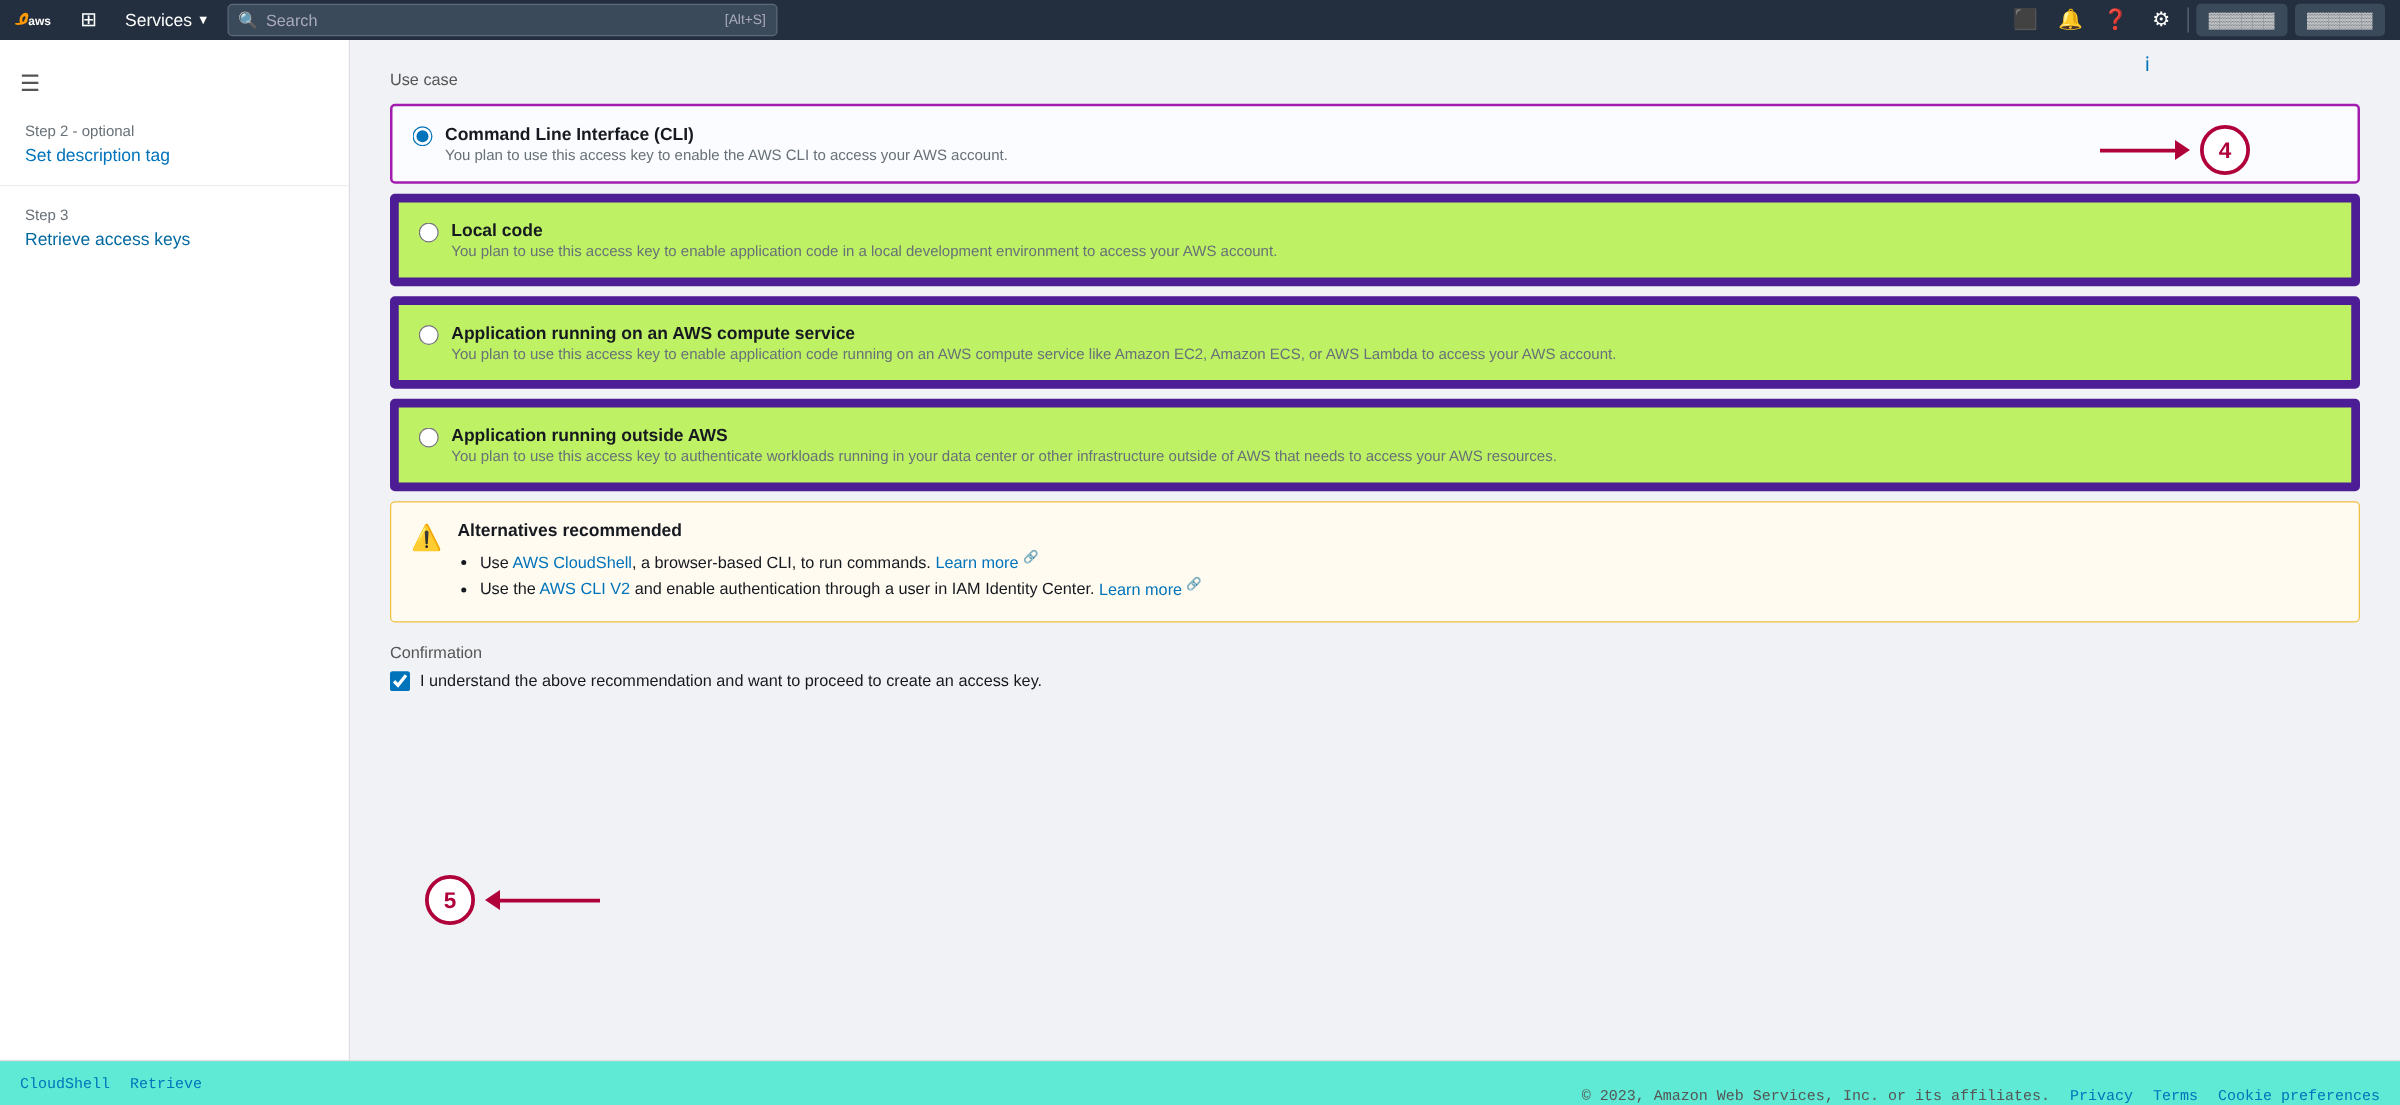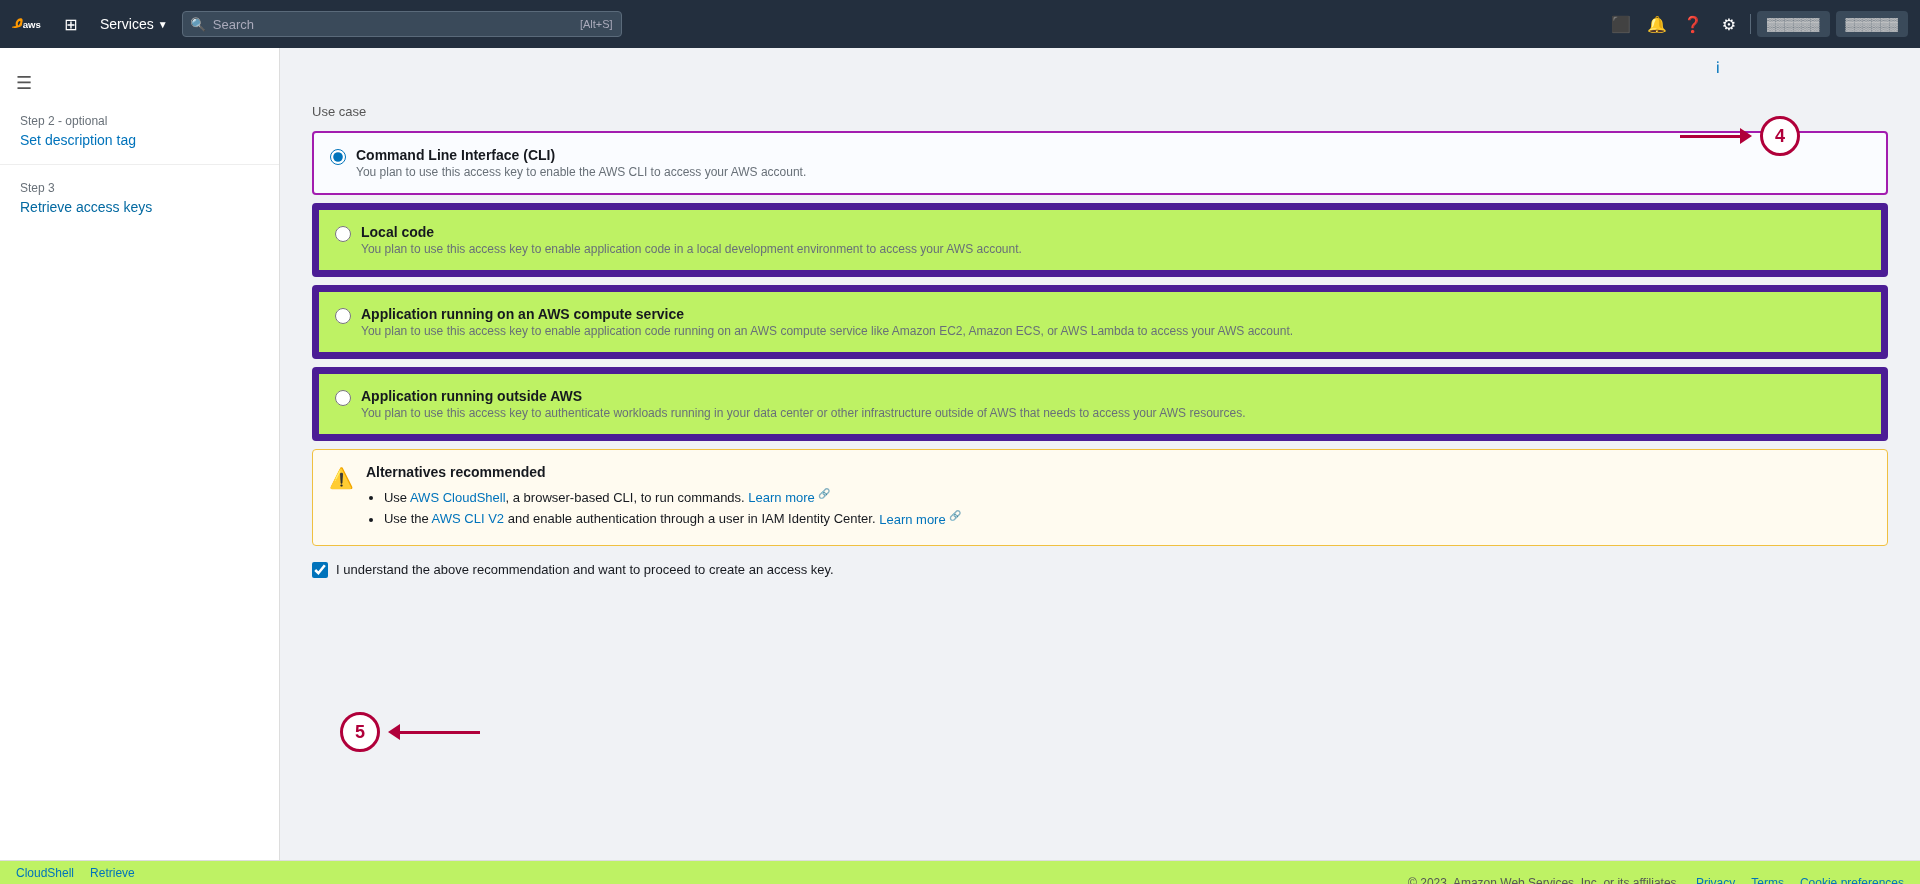--- a/index.html
+++ b/index.html
@@ -1,21 +1,21 @@
 <!DOCTYPE html>
 <html><head>
   <meta charset="utf-8">
   <style>
     * { box-sizing: border-box; margin: 0; padding: 0; }
     body { font-family: "Amazon Ember", Arial, sans-serif; font-size: 14px; background: #f0f2f5; color: #16191f; height: 884px; overflow: hidden; display: flex; flex-direction: column; }
 
     
     .top-nav {
       background: #232f3e;
-      height: 48px;
+      height: 32px;
       display: flex;
       align-items: center;
       padding: 0 12px;
       gap: 8px;
       flex-shrink: 0;
     }
     .aws-logo {
       width: 32px;
       height: 20px;
       margin-right: 4px;
@@ -139,21 +139,20 @@
       overflow-y: auto;
       padding: 24px 32px;
       background: #f0f2f5;
       position: relative;
     }
 
     .use-case-label {
       font-size: 13px;
       color: #555;
       margin-bottom: 12px;
-      margin-top: 32px;
     }
 
     .option-card {
       background: #bef264;
       border: 7px solid #4c1d95;
       border-radius: 4px;
       padding: 14px 16px;
       margin-bottom: 8px;
       cursor: pointer;
       display: flex;
@@ -273,27 +272,28 @@
       color: #fff;
       padding: 8px 28px;
       border-radius: 4px;
       cursor: pointer;
       font-size: 16px;
       font-weight: 600;
     }
 
     
     .footer {
-      background: #bef264;
+      background: #5eead4;
       border-top: 1px solid #ddd;
-      height: 24px;
+      height: 36px;
       display: flex;
       align-items: center;
       padding: 0 16px;
       flex-shrink: 0;
+      font-family: Liberation Mono, monospace;
     }
     .footer-left {
       display: flex;
       gap: 16px;
       align-items: center;
     }
     .footer-link {
       color: #0073bb;
       text-decoration: none;
       font-size: 12px;
@@ -454,20 +454,21 @@
               <span>Use </span><a href="#" class="warning-link">AWS CloudShell</a><span>, a browser-based CLI, to run commands.</span> <a href="#" class="warning-link"><span>Learn more</span> <span class="ext-icon">🔗</span></a>
             </li>
             <li>
               <span>Use the </span><a href="#" class="warning-link">AWS CLI V2</a><span> and enable authentication through a user in IAM Identity Center.</span> <a href="#" class="warning-link"><span>Learn more</span> <span class="ext-icon">🔗</span></a>
             </li>
           </ul>
         </div>
       </div>
 
       <div class="confirmation-section">
+        <div class="confirmation-label">Confirmation</div>
         <div class="confirmation-row">
           <input type="checkbox" class="confirmation-checkbox" checked="" style="">
           <span class="confirmation-text">I understand the above recommendation and want to proceed to create an access key.</span>
         </div>
       </div>
 
       <div style="position:absolute;top:68px;right:120px;display:flex;align-items:center;gap:8px;pointer-events:none;">
         <div style="display:flex;align-items:center;">
           <div style="width:60px;height:3px;background:#b0003a;"></div>
           <div style="width:0;height:0;border-top:8px solid transparent;border-bottom:8px solid transparent;border-left:12px solid #b0003a;"></div>

